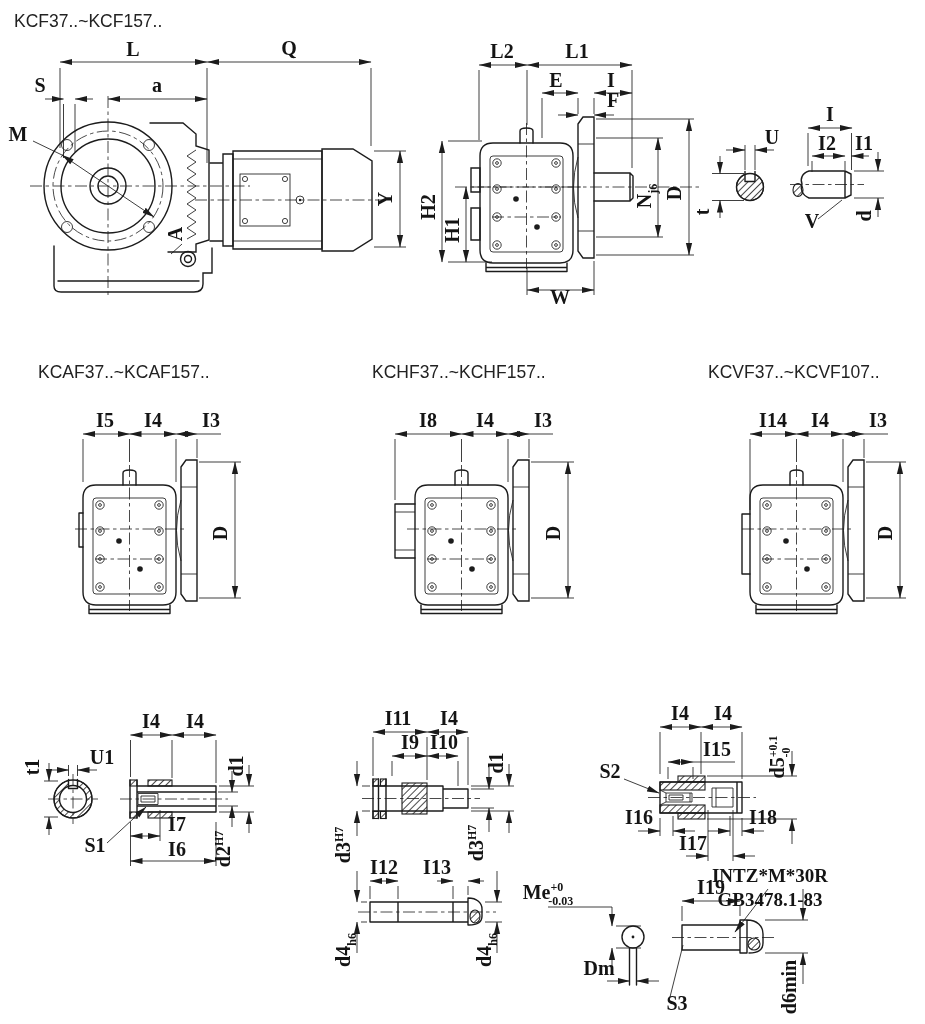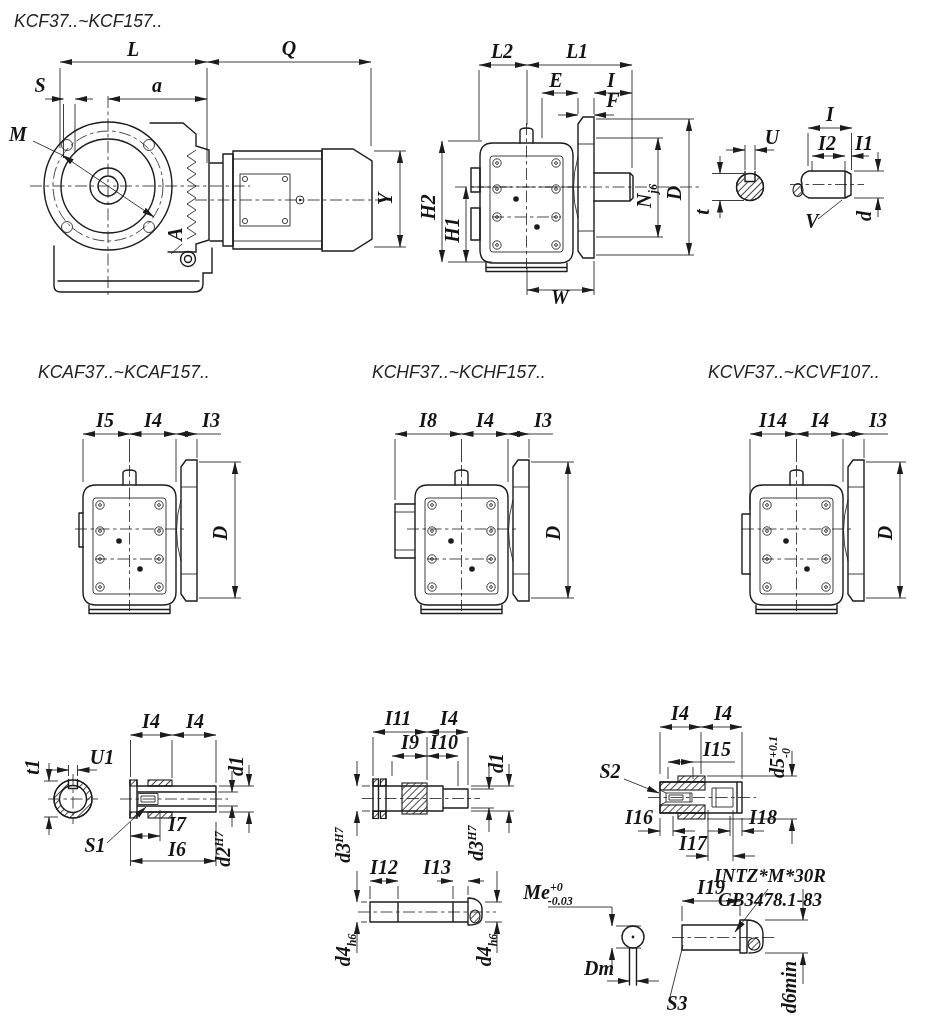--- a/index.html
+++ b/index.html
@@ -1,17 +1,17 @@
 <!DOCTYPE html>
 <html><head>
 <meta charset="utf-8">
 <style>
   html,body{margin:0;padding:0;background:#fff;}
   .stage{position:relative;width:925px;height:1024px;background:#ffffff;overflow:hidden;
-         font-family:"Liberation Serif",serif;font-style:italic;}
+         font-family:"Liberation Serif",serif;}
   svg{display:block}
   .s{stroke:#1c1c1c;stroke-width:1.4;fill:none;stroke-linecap:round}
   .t{stroke:#1c1c1c;stroke-width:.85;fill:none}
   .c{stroke:#1c1c1c;stroke-width:.8;fill:none;stroke-dasharray:12 3.5 3.5 3.5}
   .hz{fill:url(#h);stroke:#1c1c1c;stroke-width:1.1}
   .wf{fill:#ffffff;stroke:none}
   .fl{fill:#1c1c1c;stroke:none}
   text{fill:#141414;font-family:"Liberation Serif",serif;font-weight:bold;font-size:20px;
        text-anchor:middle;}
   .tol{font-size:12px;}

